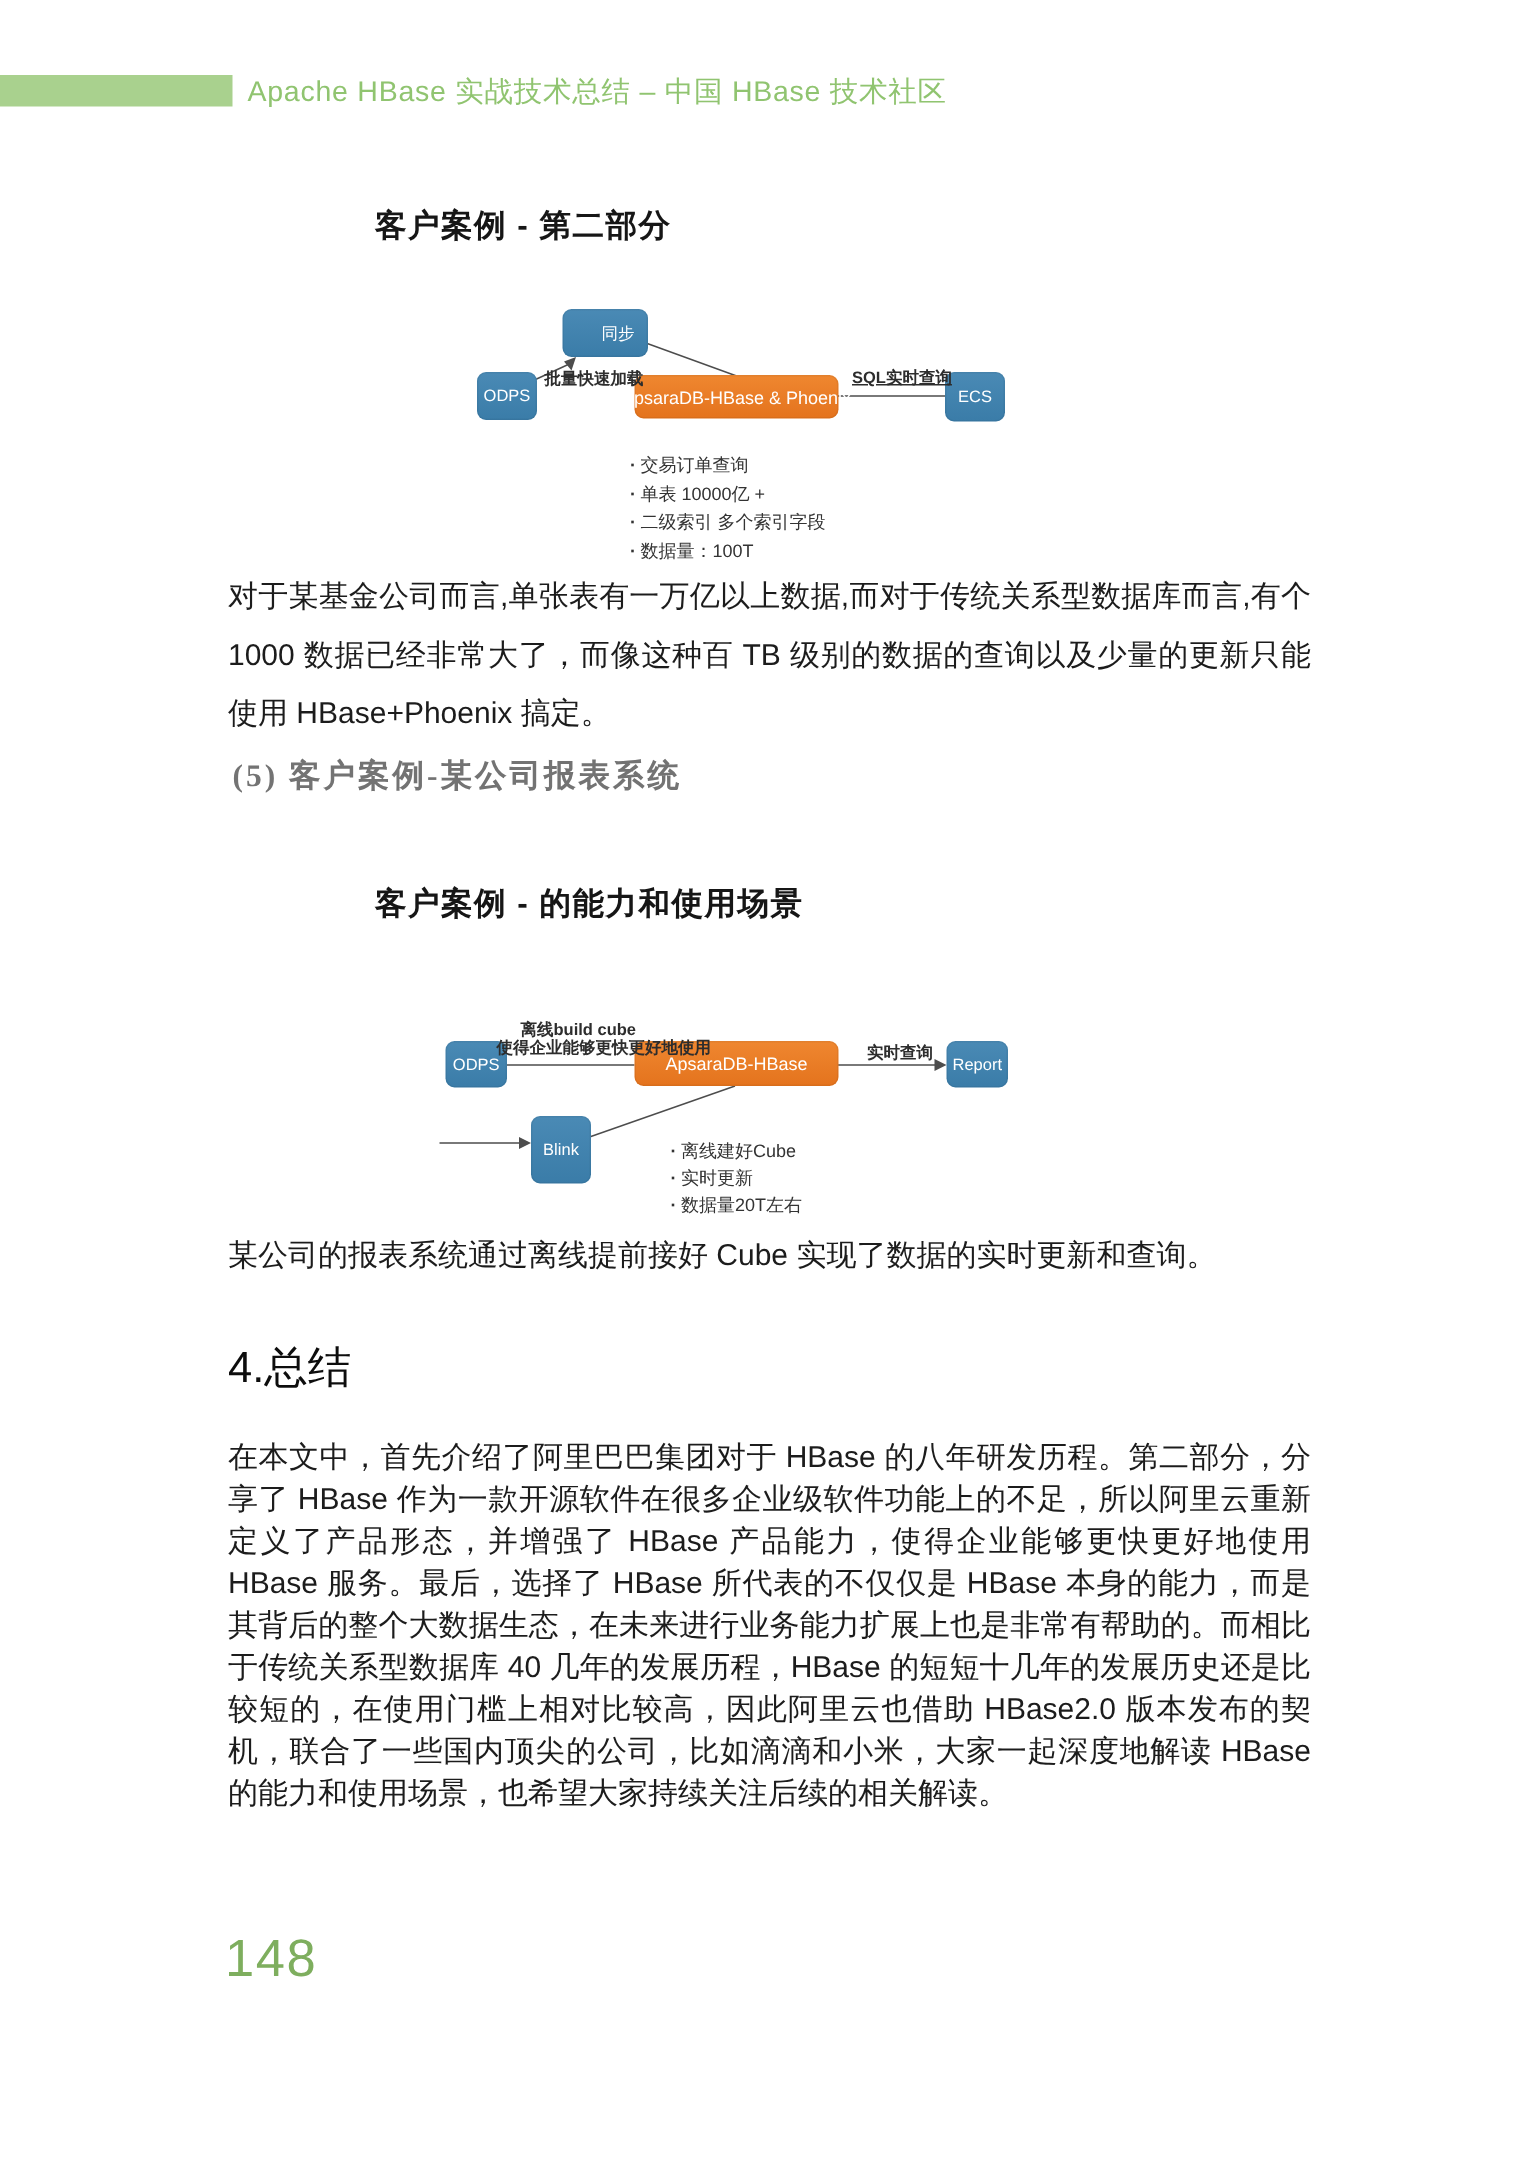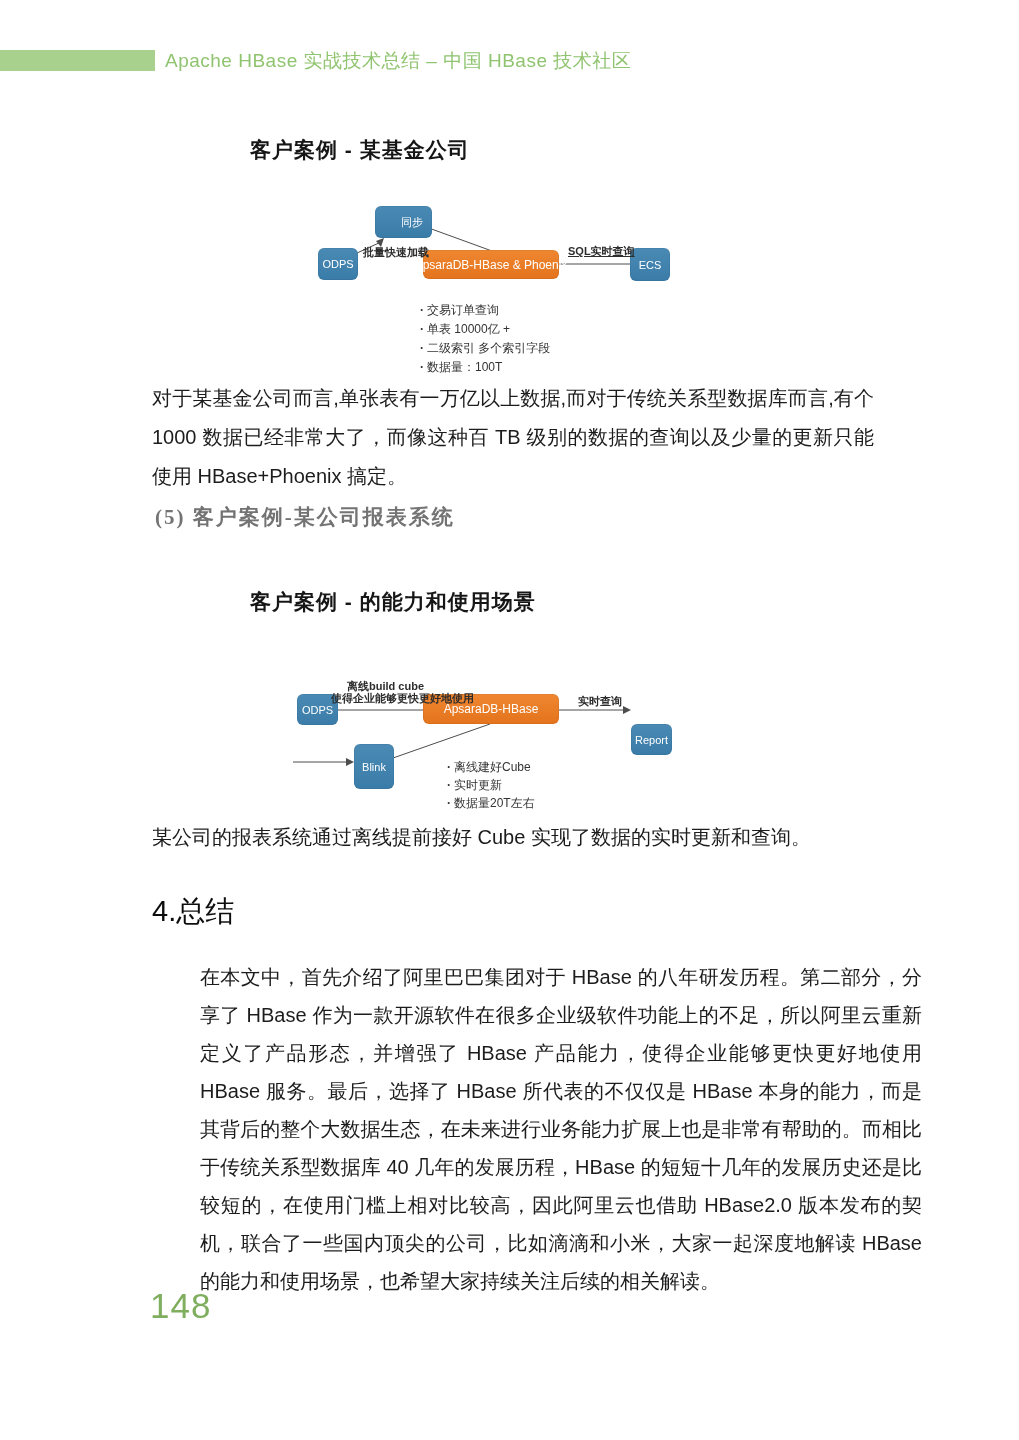--- a/index.html
+++ b/index.html
@@ -25,37 +25,37 @@
   .node.orange { background:linear-gradient(#ef8730,var(--node-orange,#E4731D)); font-size:12px; }
   .edge-label { font-size:11px; font-weight:bold; color:#2d2d2d; white-space:nowrap; }
   .bullets { font-size:12px; color:#333; line-height:19px; }
   .bullets div::before { content:"·"; margin-right:3px; font-weight:bold; }
   svg.wires { overflow:visible; }
   svg.wires line { stroke:#4d4d4d; stroke-width:1; }
   svg.wires polygon { fill:#4d4d4d; }
 
   
   .para { width:722px; font-size:20px; line-height:39px; text-align:justify; color:#1c1c1c; }
-  .para-summary { line-height:38px;margin-left:48px; }
+  .para-summary { line-height:28px; }
   .section5 {
     font-family:"Liberation Serif","DejaVu Serif",serif; font-weight:bold;
     font-size:21px; letter-spacing:2px; color:#737373; white-space:nowrap;
   }
   .summary-heading { font-size:29px; font-weight:500; color:#0d0d0d; }
   .page-number { font-size:35px; color:var(--page-number-green,#7EAE5E); font-weight:400; letter-spacing:1px; }
 </style>
 </head>
 <body>
 
 <div class="page">
 
   <div class="abs header-bar"></div>
   <div class="abs header-title">Apache HBase 实战技术总结 – 中国 HBase 技术社区</div>
 
-  <div class="abs diagram-title" style="left:250px; top:136px;">客户案例 - 某基金公司</div>
+  <div class="abs diagram-title" style="left:250px; top:136px;">客户案例 - 第二部分</div>
 
   <svg class="abs wires" style="left:280px; top:200px;" width="400" height="110">
     <line x1="77" y1="53" x2="101" y2="42"></line>
     <polygon points="104,38 96,41 101,47"></polygon>
     <line x1="135" y1="23" x2="212" y2="51"></line>
     <line x1="278" y1="64" x2="350" y2="64"></line>
   </svg>
 
   <div class="abs node blue" style="left:375px; top:206px; width:40px; height:32px;padding-left:17px;">
     <span>同步</span>
@@ -94,21 +94,21 @@
     <polygon points="74,72 66,68 66,76"></polygon>
     <line x1="113" y1="68" x2="210" y2="34"></line>
   </svg>
 
   <div class="abs node blue" style="left:297px; top:694px; width:41px; height:31px;">
     <span>ODPS</span>
   </div>
   <div class="abs node orange" style="left:423px; top:694px; width:136px; height:30px;">
     <span>ApsaraDB-HBase</span>
   </div>
-  <div class="abs node blue" style="left:631px; top:694px; width:41px; height:31px;margin-top:30px;">
+  <div class="abs node blue" style="left:631px; top:694px; width:41px; height:31px;">
     <span>Report</span>
   </div>
   <div class="abs node blue" style="left:354px; top:744px; width:40px; height:45px;">
     <span>Blink</span>
   </div>
 
   <div class="abs edge-label" style="left:347px; top:679px;">离线build cube</div>
   <div class="abs edge-label" style="left:331px; top:691px;">使得企业能够更快更好地使用</div>
   <div class="abs edge-label" style="left:578px; top:694px;font-family:Liberation Mono, monospace;">实时查询</div>
 

